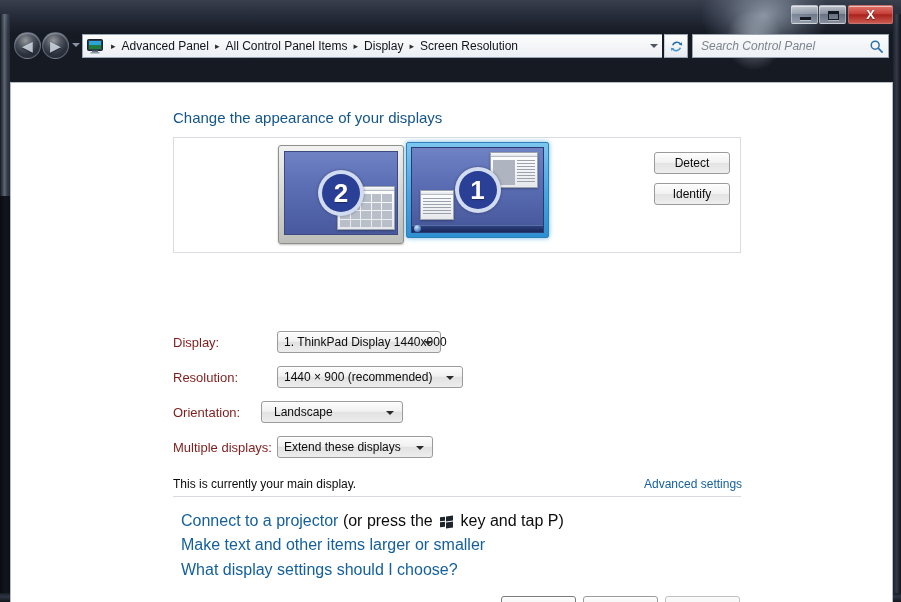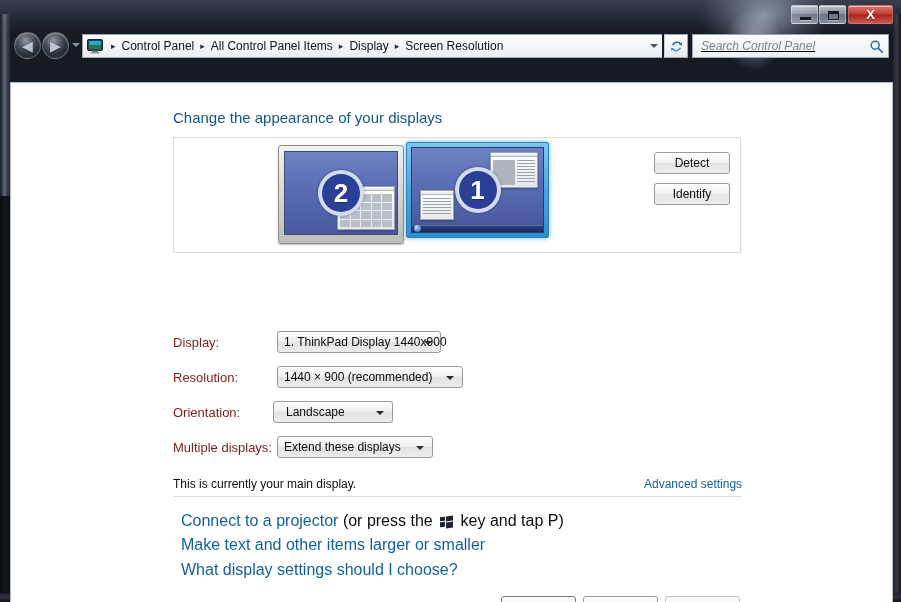--- a/index.html
+++ b/index.html
@@ -223,21 +223,20 @@
   #search-box {
     position: absolute;
     left: 682px; top: 3px;
     width: 197px; height: 24px;
     background: linear-gradient(to bottom, #fbfcfd 0%, #f2f4f7 55%, #eef1f5 100%);
     border: 1px solid #9aa6b6;
     display: flex;
     align-items: center;
     padding: 0 4px 0 8px;
     cursor: text;
-    text-decoration: underline;
   }
   #search-placeholder {
     font-size: 12px;
     font-style: italic;
     color: #7d848e;
     flex: 1;
   }
 
   
   #client {
@@ -419,21 +418,21 @@
     border-top: 4px solid #2a2a2a;
   }
 
   #lbl-display    { left: 162px; top: 252px; }
   #lbl-resolution { left: 162px; top: 287px; }
   #lbl-orientation{ left: 162px; top: 322px; }
   #lbl-multiple   { left: 162px; top: 357px; }
 
   #cmb-display    { left: 266px; top: 248px; width: 164px; }
   #cmb-resolution { left: 266px; top: 283px; width: 186px; }
-  #cmb-orientation{ left: 262px; top: 318px; width: 120px; padding-left: 12px; }
+  #cmb-orientation{ left: 250px; top: 318px; width: 142px; padding-left: 12px; }
   #cmb-multiple   { left: 266px; top: 353px; width: 156px; }
 
   
   #status-text {
     position: absolute;
     left: 162px; top: 394px;
     font-size: 12px;
     color: #0c0c0c;
   }
   #advanced-settings {
@@ -547,21 +546,21 @@
       <span class="bc-icon">
         <svg width="16" height="15" viewBox="0 0 16 15">
           <rect x="0.5" y="0.5" width="15" height="11" rx="1" fill="#2f3b4a" stroke="#1b222c"></rect>
           <rect x="2" y="2" width="12" height="8" fill="#1f7a3d"></rect>
           <rect x="2" y="2" width="12" height="4" fill="#2aa6d6"></rect>
           <rect x="5" y="11.5" width="6" height="2" fill="#6b7683"></rect>
           <rect x="3.5" y="13" width="9" height="1.5" fill="#8e98a6"></rect>
         </svg>
       </span>
       <span class="bc-sep">▸</span>
-      <span class="bc-item">Control Panel</span>
+      <span class="bc-item">Advanced Panel</span>
       <span class="bc-sep">▸</span>
       <span class="bc-item">All Control Panel Items</span>
       <span class="bc-sep">▸</span>
       <span class="bc-item">Display</span>
       <span class="bc-sep">▸</span>
       <span class="bc-item">Screen Resolution</span>
       <span class="bc-tail">
         <span class="bc-chevron"></span>
       </span>
     </div>

